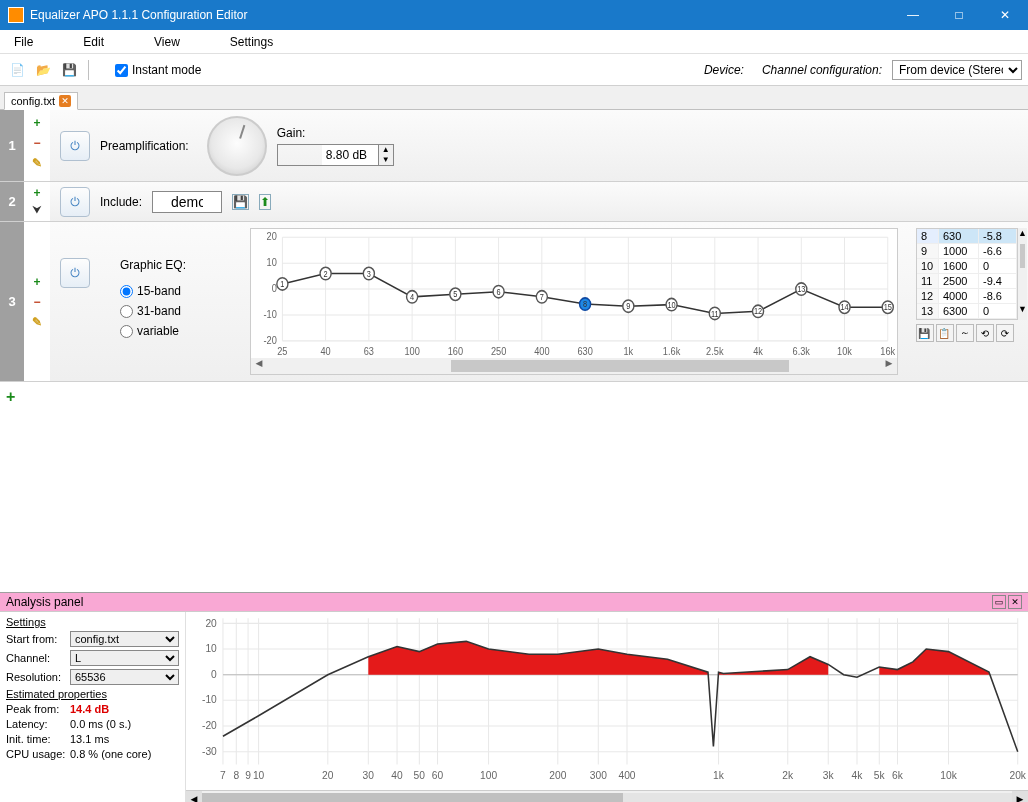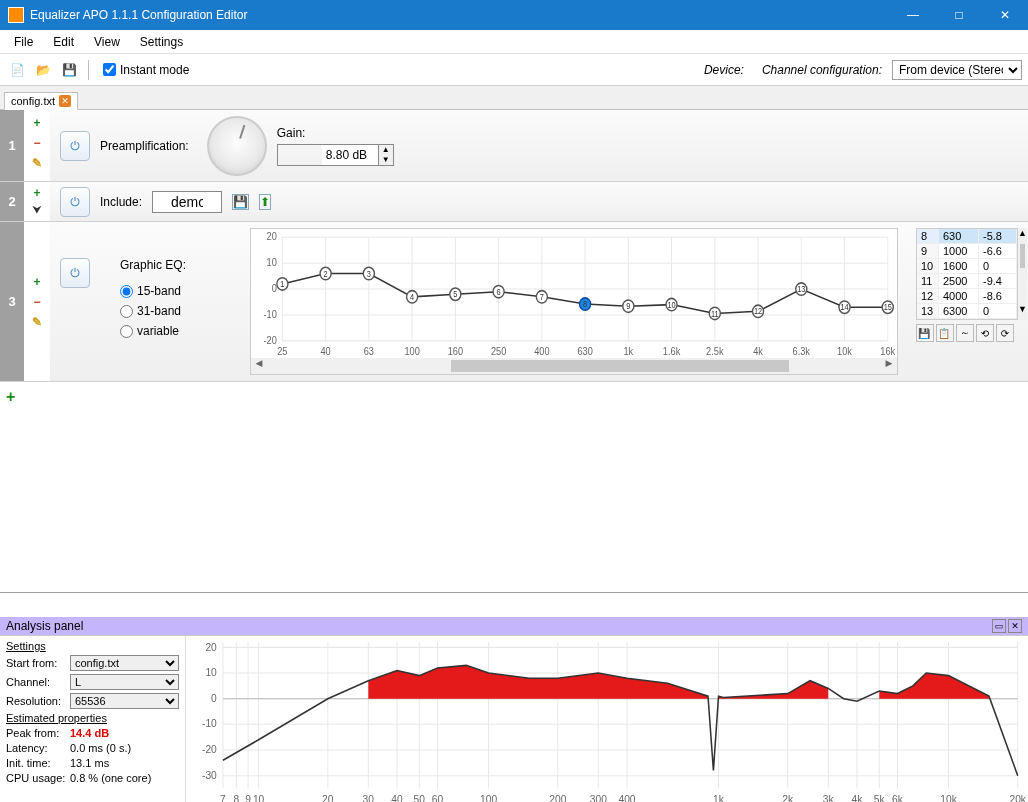--- a/index.html
+++ b/index.html
@@ -3,27 +3,27 @@
 <meta charset="utf-8">
 <style>
 * { box-sizing: border-box; margin: 0; padding: 0; }
 body { font-family: "Segoe UI", Meiryo, sans-serif; font-size: 12px; background: #fff; overflow: hidden; width: 1028px; height: 802px; }
 
 .titlebar { background: #1979ca; color: #fff; height: 30px; display: flex; align-items: center; padding: 0 0 0 8px; }
 .titlebar .icon { width: 16px; height: 16px; background: #ff8c00; border: 1px solid #fff; margin-right: 6px; }
 .titlebar .title { flex: 1; font-size: 12px; }
 .titlebar .wbtn { width: 46px; height: 30px; display: flex; align-items: center; justify-content: center; color: #fff; cursor: pointer; }
 
-.menubar { background: #fff; height: 24px; display: flex; align-items: center; padding: 0 4px; border-bottom: 1px solid #e0e0e0; }
+.menubar { background: #fff; height: 24px; display: flex; align-items: center; padding: 0 4px; border-bottom: 1px solid #e0e0e0; gap: 30px; }
 .menubar .mitem { padding: 2px 10px; cursor: pointer; }
 
 .toolbar { background: #fff; height: 32px; display: flex; align-items: center; padding: 0 6px; border-bottom: 1px solid #d0d0d0; gap: 2px; }
 .toolbar .tbtn { width: 24px; height: 24px; display: flex; align-items: center; justify-content: center; border: 1px solid transparent; cursor: pointer; }
 .toolbar .sep { width: 1px; height: 20px; background: #c0c0c0; margin: 0 4px; }
-.toolbar label.cb { display: flex; align-items: center; gap: 4px; margin-left: 8px; cursor: pointer; }
+.toolbar label.cb { display: flex; align-items: flex-end; gap: 4px; margin-left: 20px; cursor: pointer; }
 .toolbar .spacer { flex: 1; }
 .toolbar .lbl { margin: 0 8px; font-style: italic; }
 .toolbar select { border: 1px solid #a0a0a0; font-size: 12px; padding: 1px 2px; background: #fff; }
 
 .tabbar { background: #f0f0f0; height: 24px; display: flex; align-items: flex-end; padding: 0 4px; border-bottom: 1px solid #c0c0c0; }
 .tab { background: #fff; border: 1px solid #c0c0c0; border-bottom: 1px solid #fff; padding: 2px 6px; margin-bottom: -1px; display: flex; align-items: center; gap: 4px; font-size: 11px; cursor: pointer; }
 .tab .close-icon { width: 12px; height: 12px; background: #e67e22; color: #fff; display: flex; align-items: center; justify-content: center; border-radius: 2px; font-size: 9px; }
 
 .effects { background: #fff; }
 .row { display: flex; border-bottom: 1px solid #d0d0d0; position: relative; }
@@ -54,21 +54,21 @@
 .geq-table .trow.sel .c1 { background:#e4eefe; }
 .geq-table .c2 { width: 40px; }
 .geq-table .c3 { width: 38px; }
 .geq-icons { display:flex; gap:2px; margin-top:4px; }
 .geq-icons .ib { width: 18px; height:18px; border:1px solid #bbb; display:flex; align-items:center; justify-content:center; cursor:pointer; background:#f4f4f4; font-size:10px; }
 
 .addrow { padding: 6px; }
 .addrow .abtn { color: #1a8a1a; font-weight: bold; cursor: pointer; font-size: 16px; }
 
 .analysis { border-top: 1px solid #a0a0a0; position: absolute; bottom: 0; left: 0; right: 0; height: 210px; background: #fff; display:flex; flex-direction:column; }
-.analysis .hdr { background: #c4b5fd; padding: 2px 6px; display:flex; align-items:center; border-bottom: 1px solid #ccc; margin-top: 24px; }
+.analysis .hdr { background: #f9a8d4; padding: 2px 6px; display:flex; align-items:center; border-bottom: 1px solid #ccc; }
 .analysis .hdr .htxt { flex:1; }
 .analysis .hdr .hbtn { width:14px; height:14px; border:1px solid #888; margin-left:2px; display:flex; align-items:center; justify-content:center; font-size:9px; cursor:pointer; }
 .analysis .abody { flex:1; display:flex; }
 .analysis .side { width: 186px; padding: 4px 6px; font-size:11px; display:flex; flex-direction:column; gap:3px; border-right: 1px solid #e0e0e0; }
 .analysis .side .srow { display:flex; align-items:center; }
 .analysis .side .srow .slb { width: 64px; }
 .analysis .side select { flex:1; border:1px solid #888; font-size:11px; }
 .analysis .side .red { color: #d00; font-weight: bold; }
 .analysis .side u { text-decoration: underline; }
 .analysis .chartwrap { flex:1; display:flex; flex-direction:column; }

